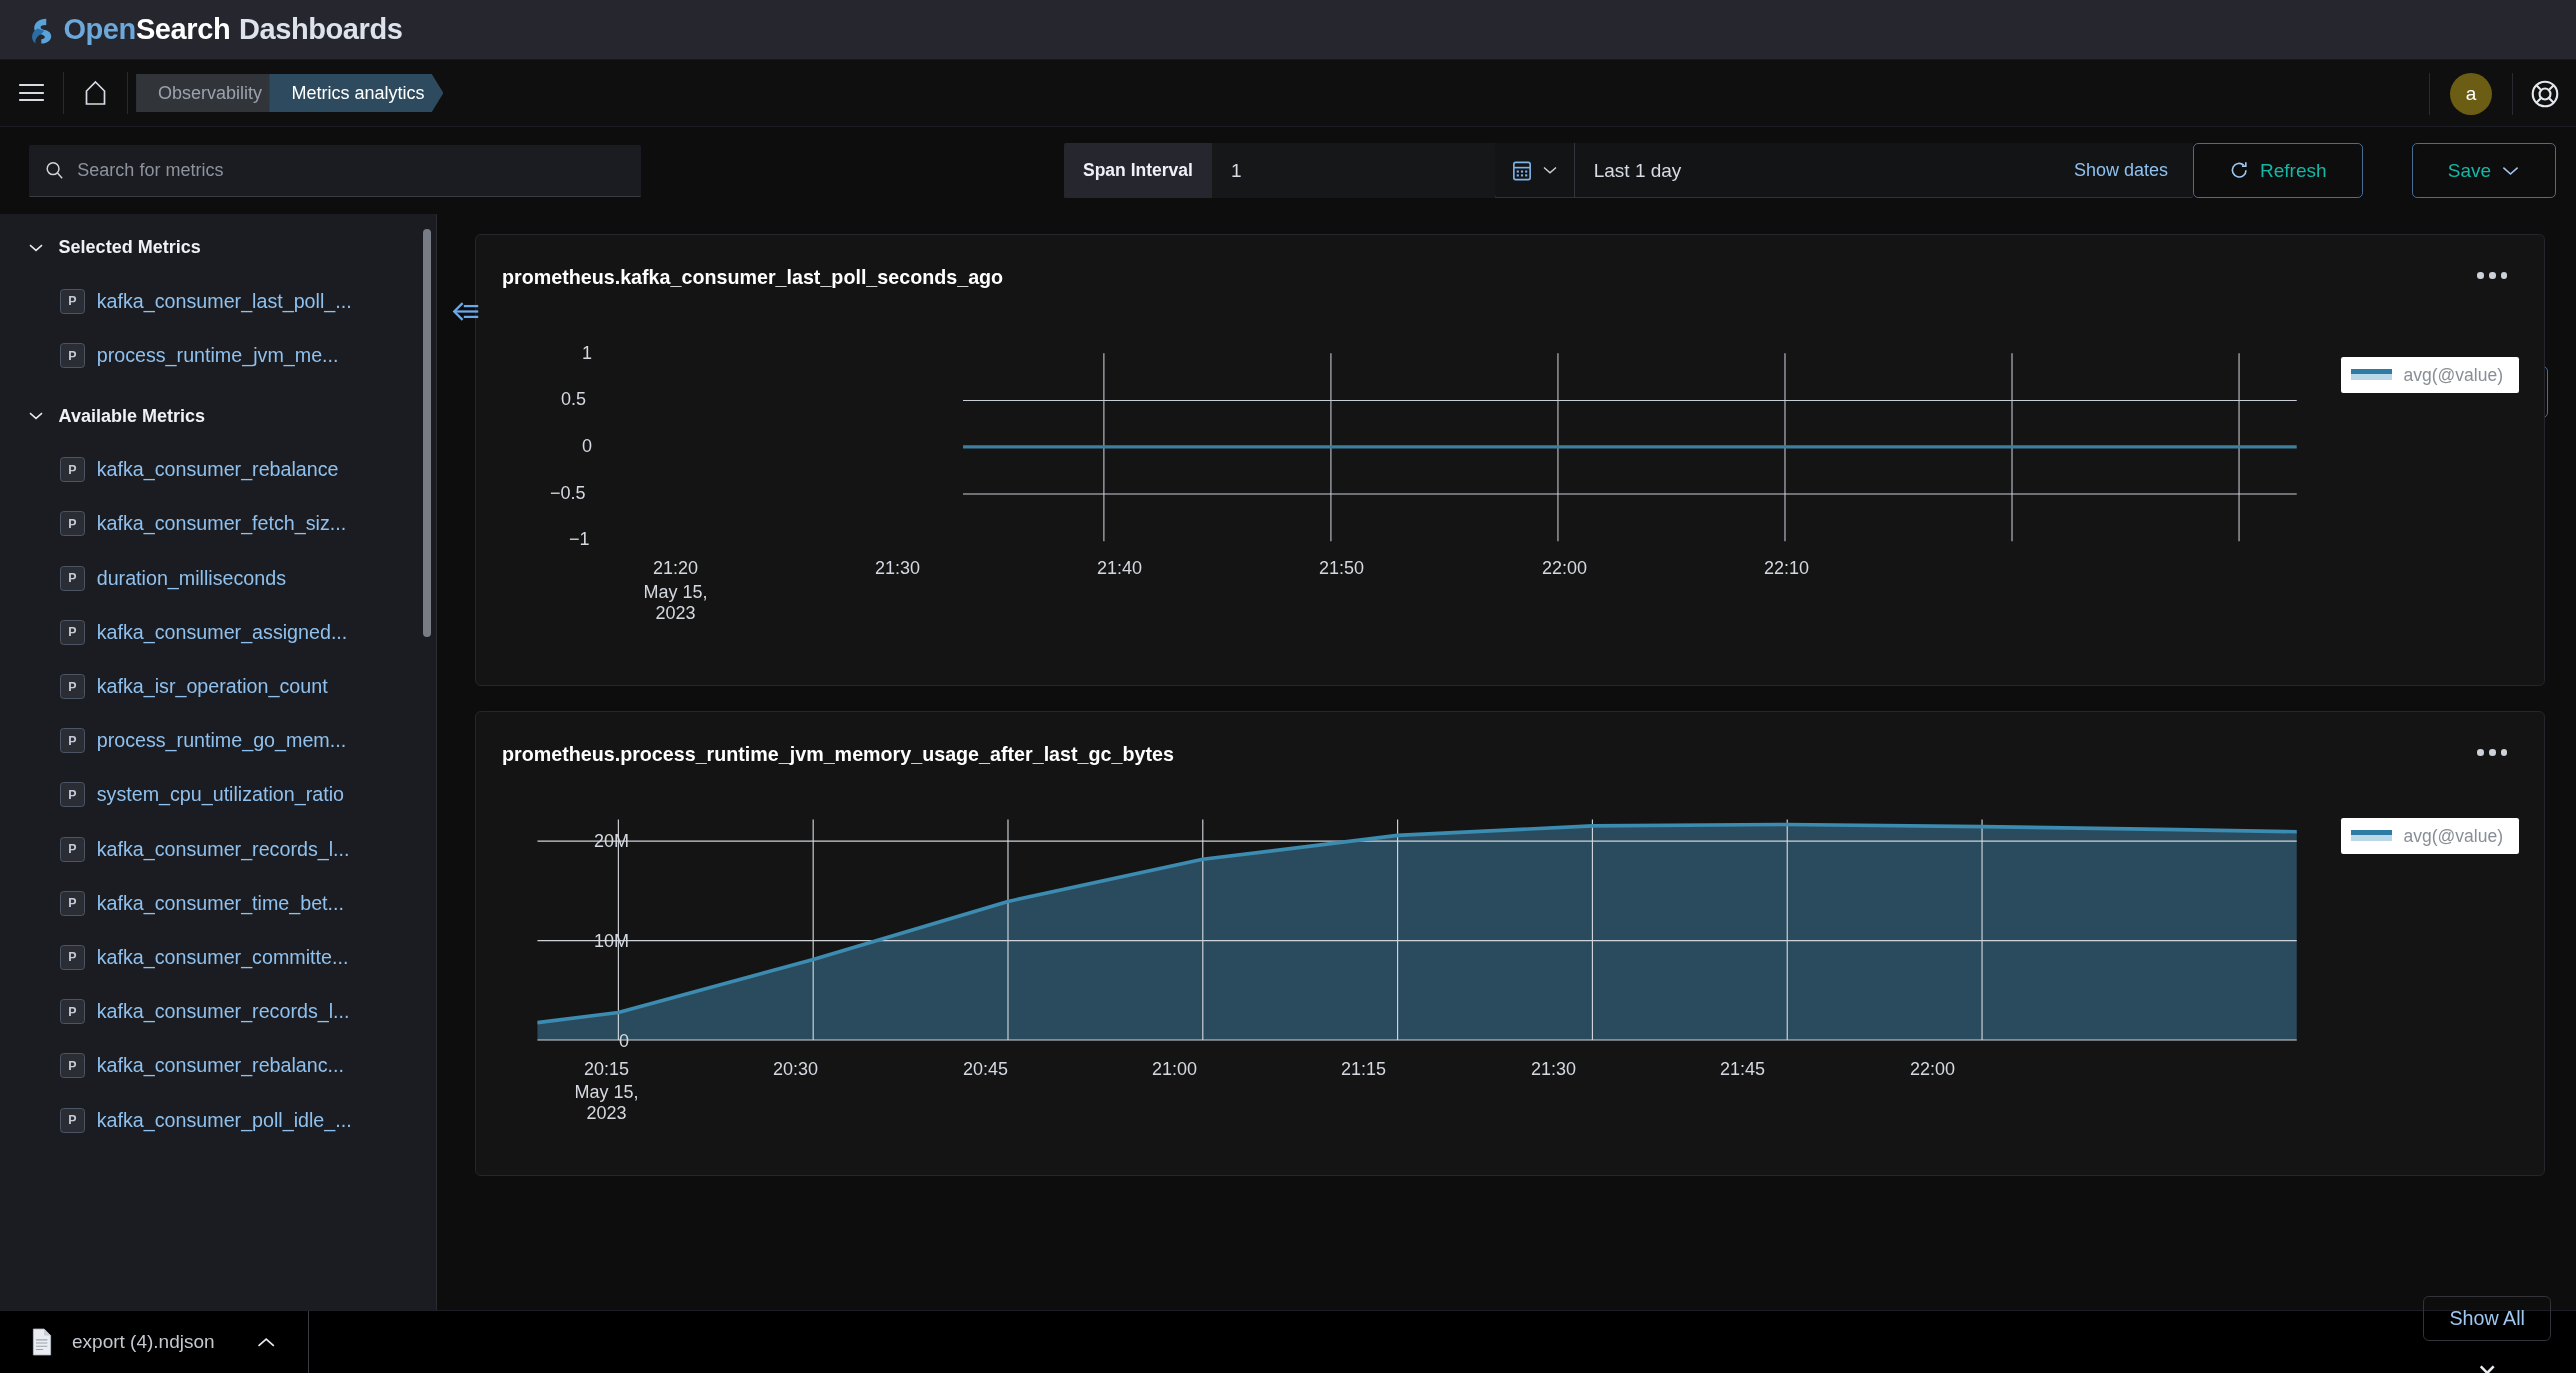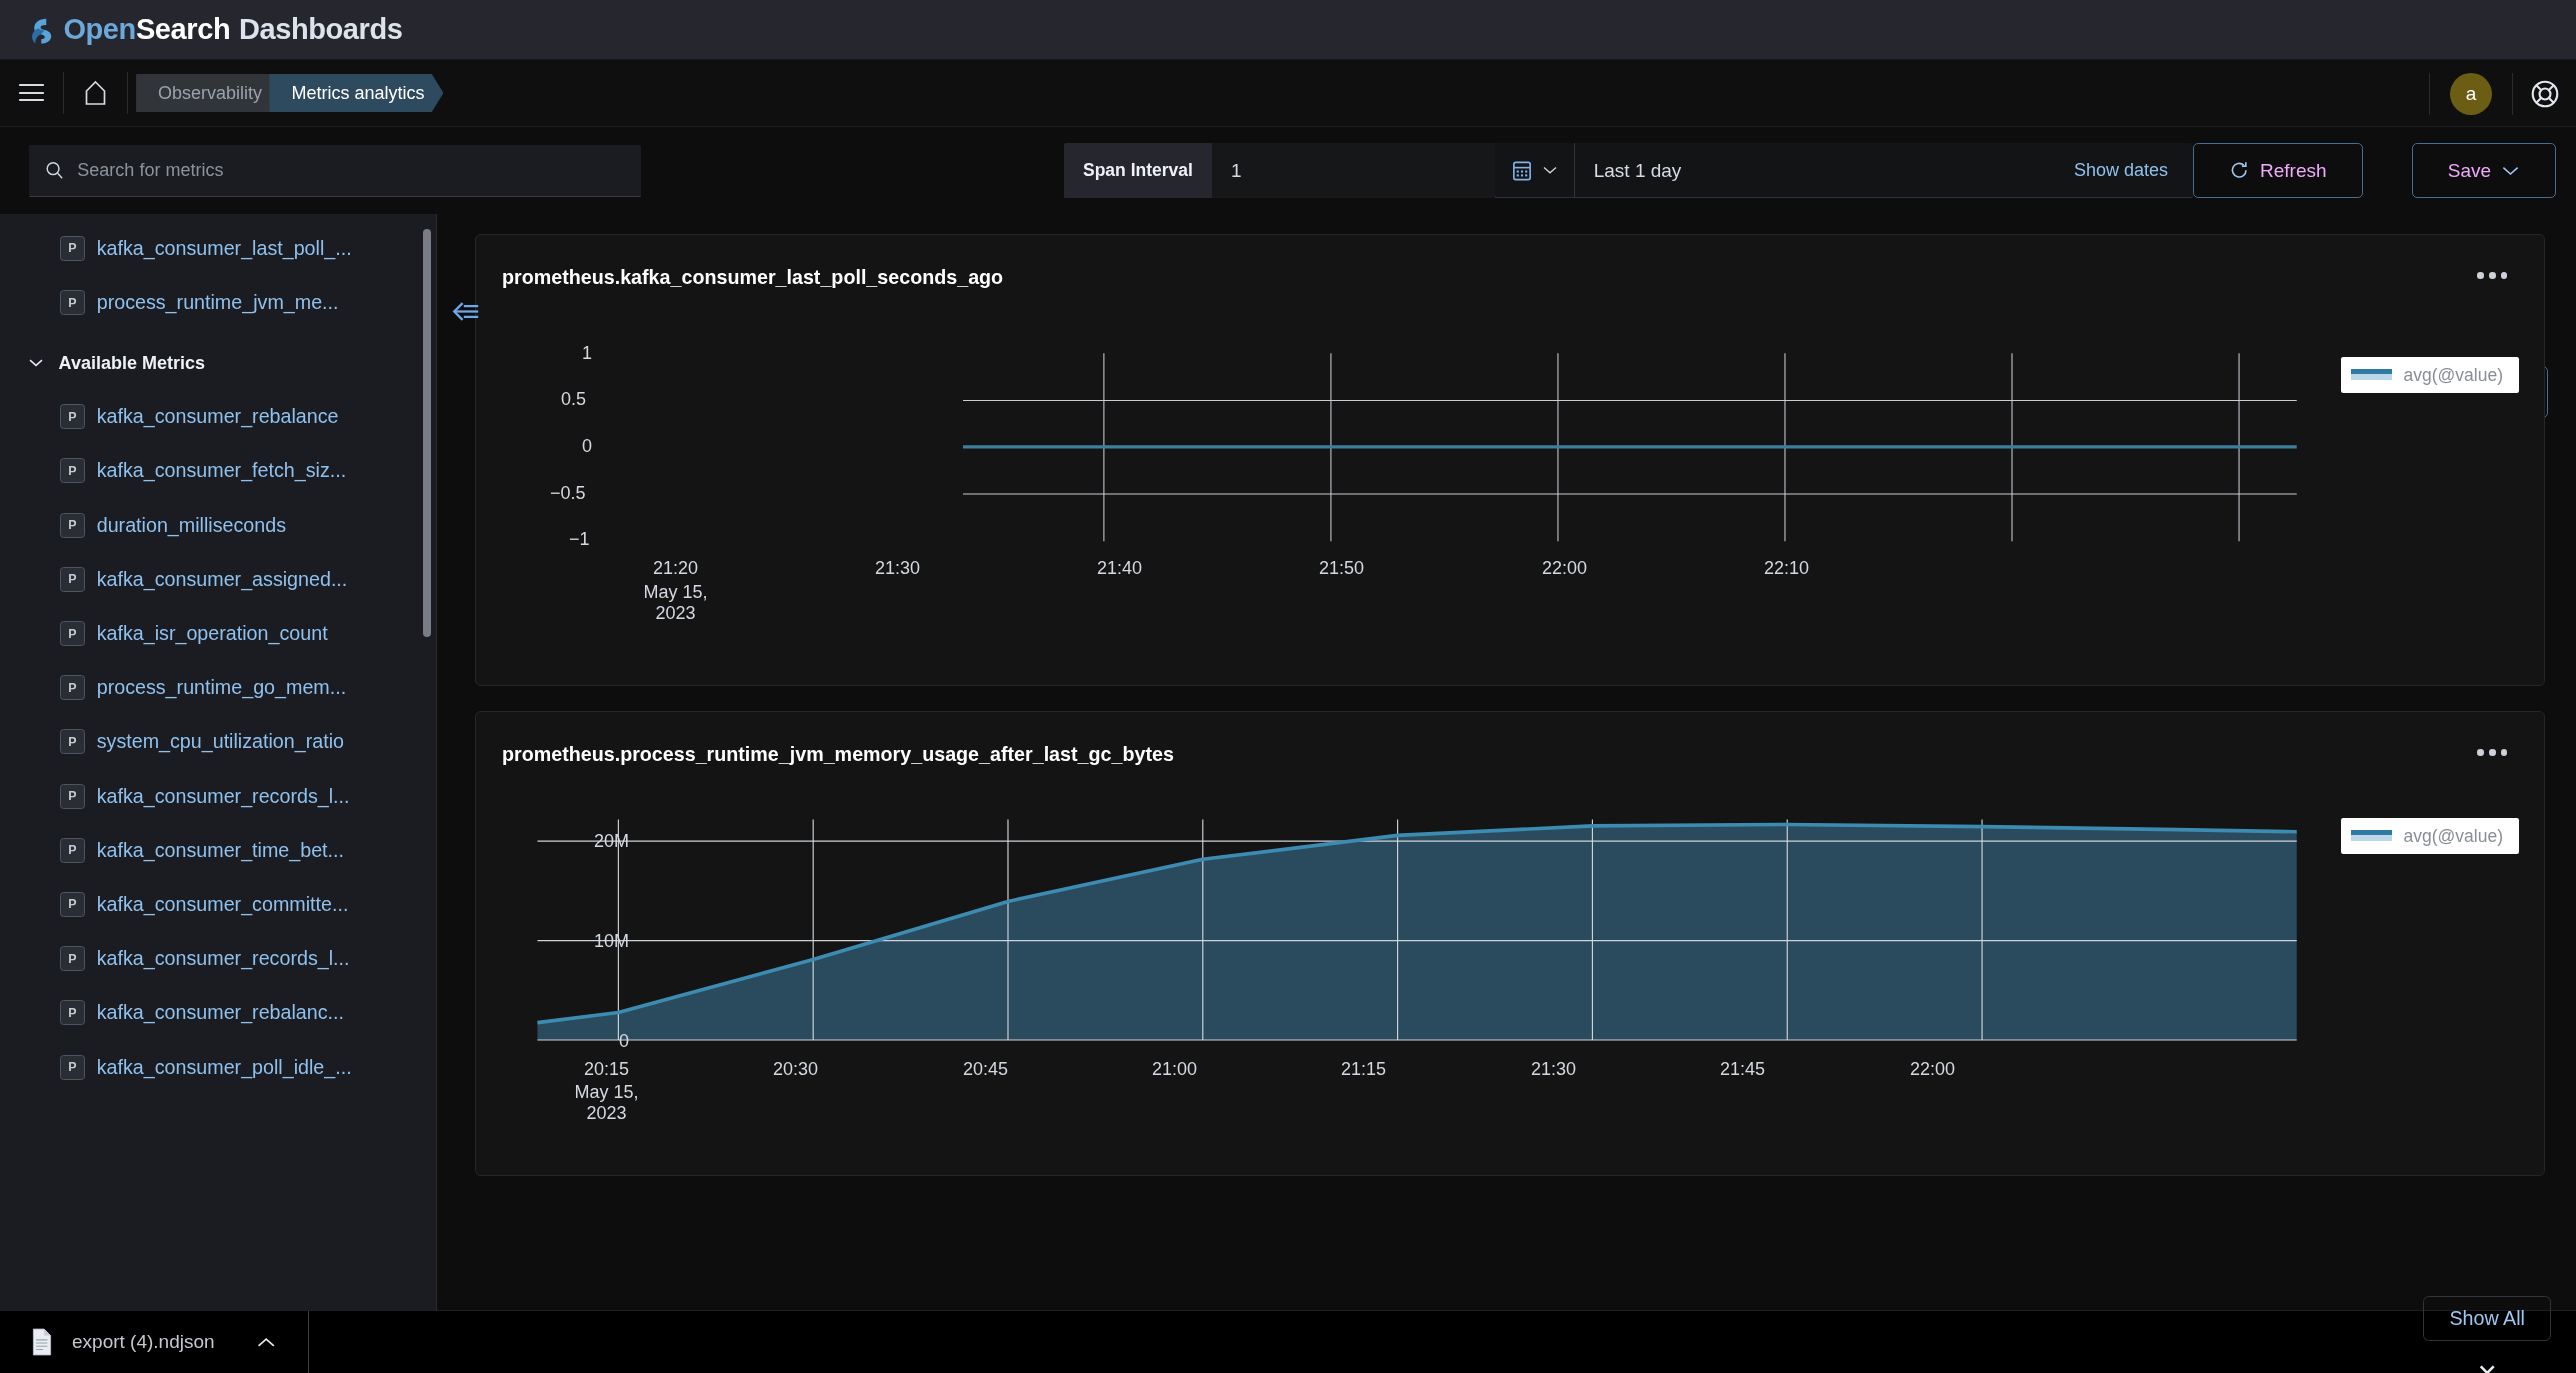--- a/index.html
+++ b/index.html
@@ -160,21 +160,21 @@
     flex: 1; cursor: pointer; white-space: nowrap;
   }
   .show-dates {
     color: #8fc1ef; font-size: 18px; padding: 0 25px;
     cursor: pointer; white-space: nowrap;
   }
 
   .btn-outline {
     height: 55px; border: 0.7px solid #4a6d92;
     border-radius: 5.1px; background: transparent;
-    color: #f0abfc; font-size: 19px;
+    color: #14b8a6; font-size: 19px;
     display: flex; align-items: center; justify-content: center;
     gap: 10.2px; padding: 0 22px; cursor: pointer;
     font-family: "Liberation Sans", sans-serif;
     white-space: nowrap;
   }
   .refresh-btn { position: absolute; left: 2193px; top: 16px; width: 170px; }
   .save-btn { position: absolute; left: 2376px; top: 16px; width: 144px; margin-left: 36px; }
   .edit-btn { position: absolute; left: 2376px; top: 239px; width: 172px; height: 52px; }
 
   
@@ -387,20 +387,26 @@
     </svg>
     <span>Edit view</span>
   </div>
 </div>
 
 <div class="body-area">
 
   <div class="sidebar">
 
 
+    <div class="side-group">
+      <svg class="chev" viewBox="0 0 24 14">
+          <path d="M3 3 L12 11 L21 3" fill="none" stroke="#e6eaf0" stroke-width="2.2"></path>
+        </svg>
+      <span class="side-group-title">Selected Metrics</span>
+    </div>
     <div class="metric-item">
       <span class="pbadge">P</span>
       <span class="metric-name">kafka_consumer_last_poll_...</span>
     </div>
     <div class="metric-item">
       <span class="pbadge">P</span>
       <span class="metric-name">process_runtime_jvm_me...</span>
     </div>
 
     <div class="side-group" style="padding-top:23px;">

